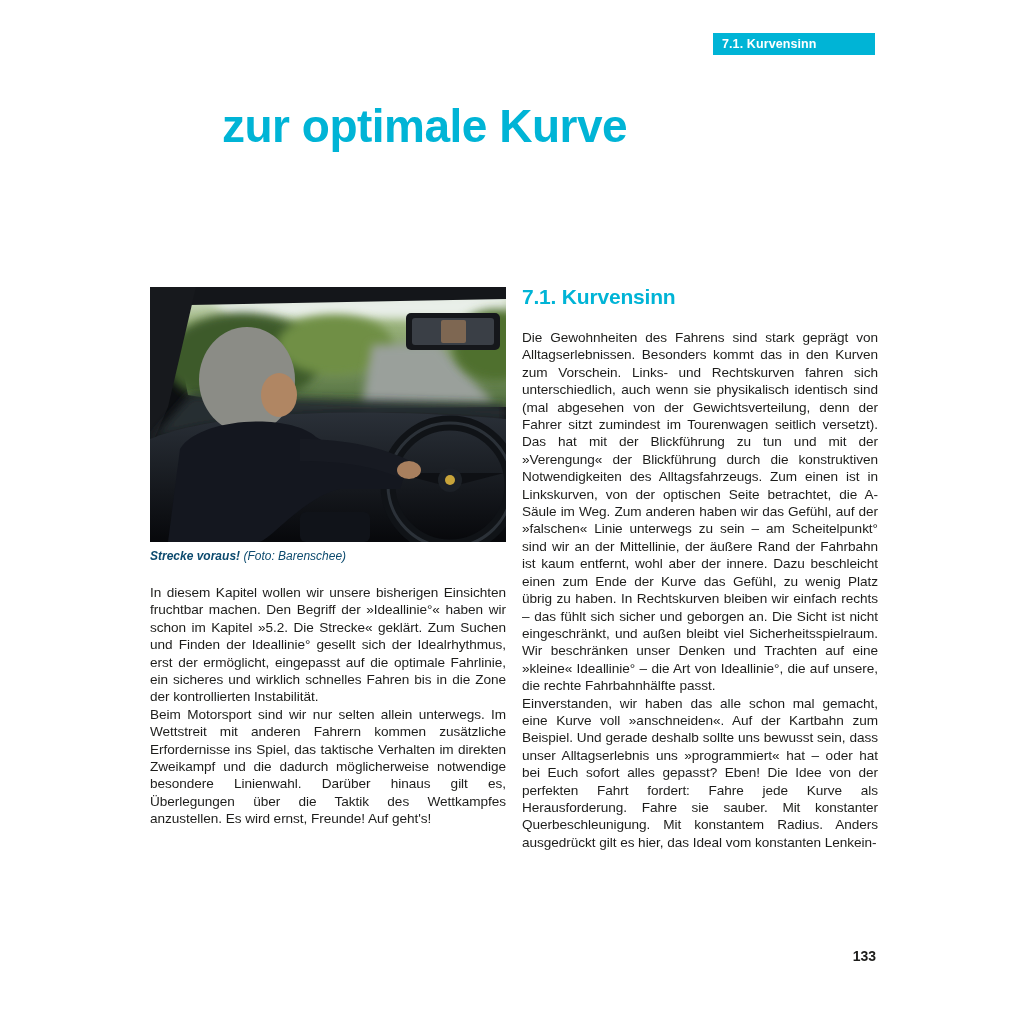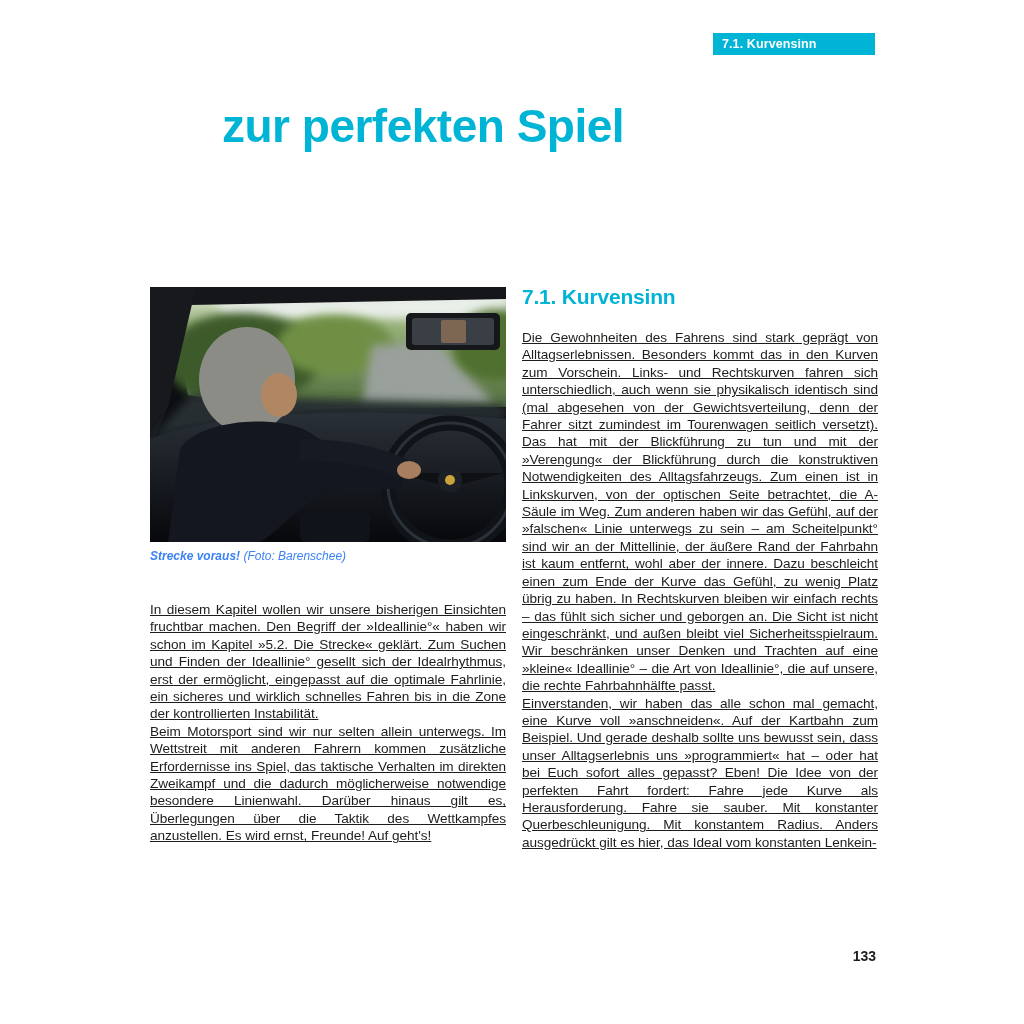--- a/index.html
+++ b/index.html
@@ -16,45 +16,45 @@
   }
   .chapter-title {
     position:absolute; left:222px; top:95px; width:640px;
     color:var(--accent); font-size:46px; font-weight:bold; line-height:63px;
     letter-spacing:-0.5px;
   }
   .col-left { position:absolute; left:150px; top:287px; width:356px; }
   .col-right { position:absolute; left:522px; top:285px; width:356px; }
   .photo-frame { width:356px; height:255px; overflow:hidden; background:#0c0e11; }
   .photo-frame svg { display:block; width:356px; height:255px; }
-  .photo-caption { margin-top:7px; font-size:12px; font-style:italic; color:#3b82f6; }
+  .photo-caption { margin-top:7px; font-size:12px; font-style:italic; color:#0c4a6e; }
   .photo-caption .cap-bold { font-weight:bold; }
   .body-text {
     margin:0; text-align:justify; font-size:13.6px; line-height:17.4px;
-    color:var(--ink); letter-spacing:-0.05px;text-decoration:underline;
+    color:var(--ink); letter-spacing:-0.05px;
   }
-  .col-left .body-text.first { margin-top:38px; }
+  .col-left .body-text.first { margin-top:21px; }
   .section-heading {
     margin:0; color:var(--accent); font-size:21px; font-weight:bold; letter-spacing:-0.2px;
   }
   .col-right .body-text.first { margin-top:20px; }
   .page-number {
     position:absolute; left:820px; top:948px; width:56px; text-align:right;
     font-size:14px; font-weight:bold; color:var(--ink);
   }
 </style>
 </head>
 <body>
 
 <div class="page">
 
   <div class="header-tab">7.1. Kurvensinn</div>
 
   <div class="chapter-title">
-    <div>zur perfekten Spiel</div>
+    <div>zur optimale Kurve</div>
   </div>
 
   <div class="col-left">
     <div class="photo-frame">
       <svg viewBox="0 0 356 255" preserveAspectRatio="none">
         <defs>
           <linearGradient id="gWind" x1="0" y1="0" x2="0" y2="1">
             <stop offset="0" stop-color="#e6eee2"></stop>
             <stop offset="0.28" stop-color="#9cb47e"></stop>
             <stop offset="1" stop-color="#4e6c3b"></stop>

